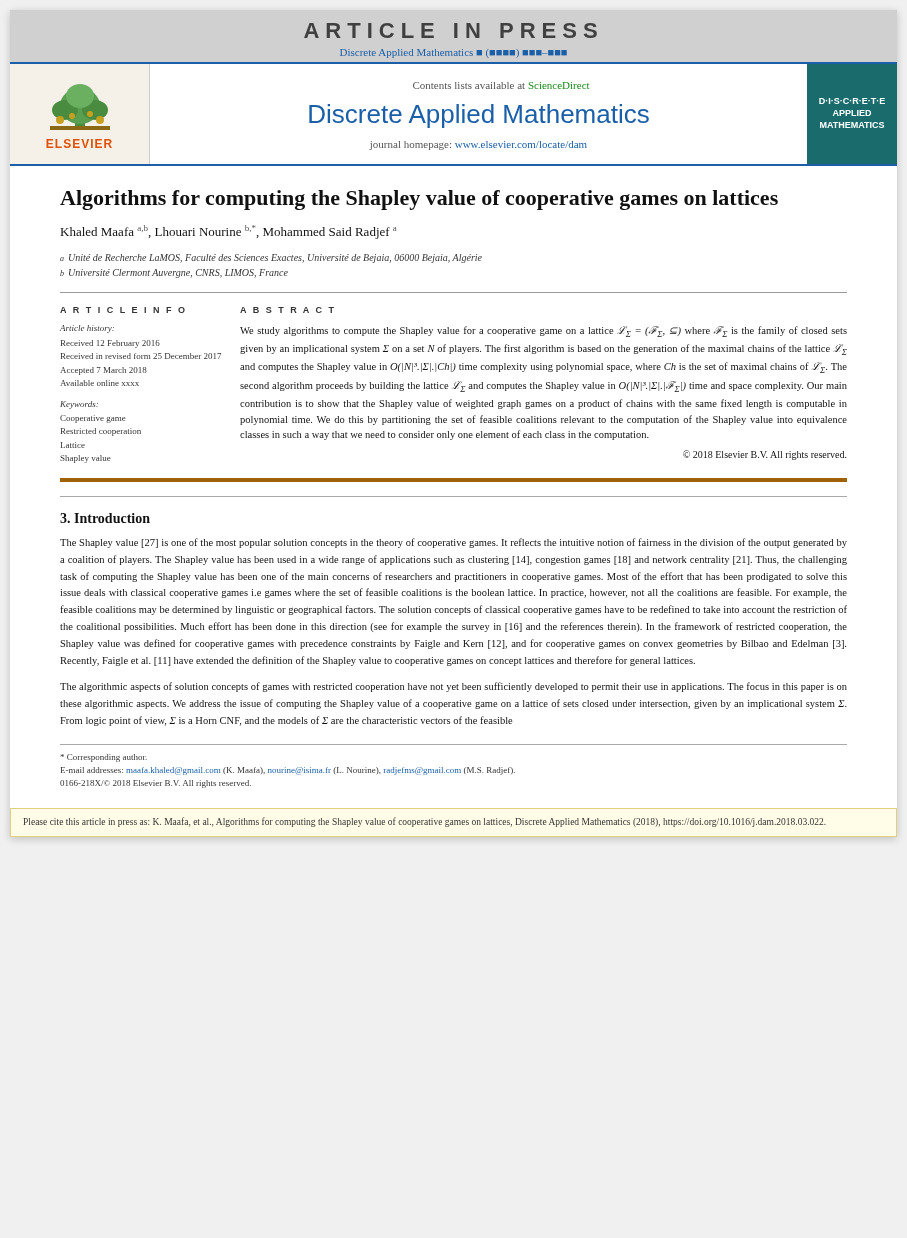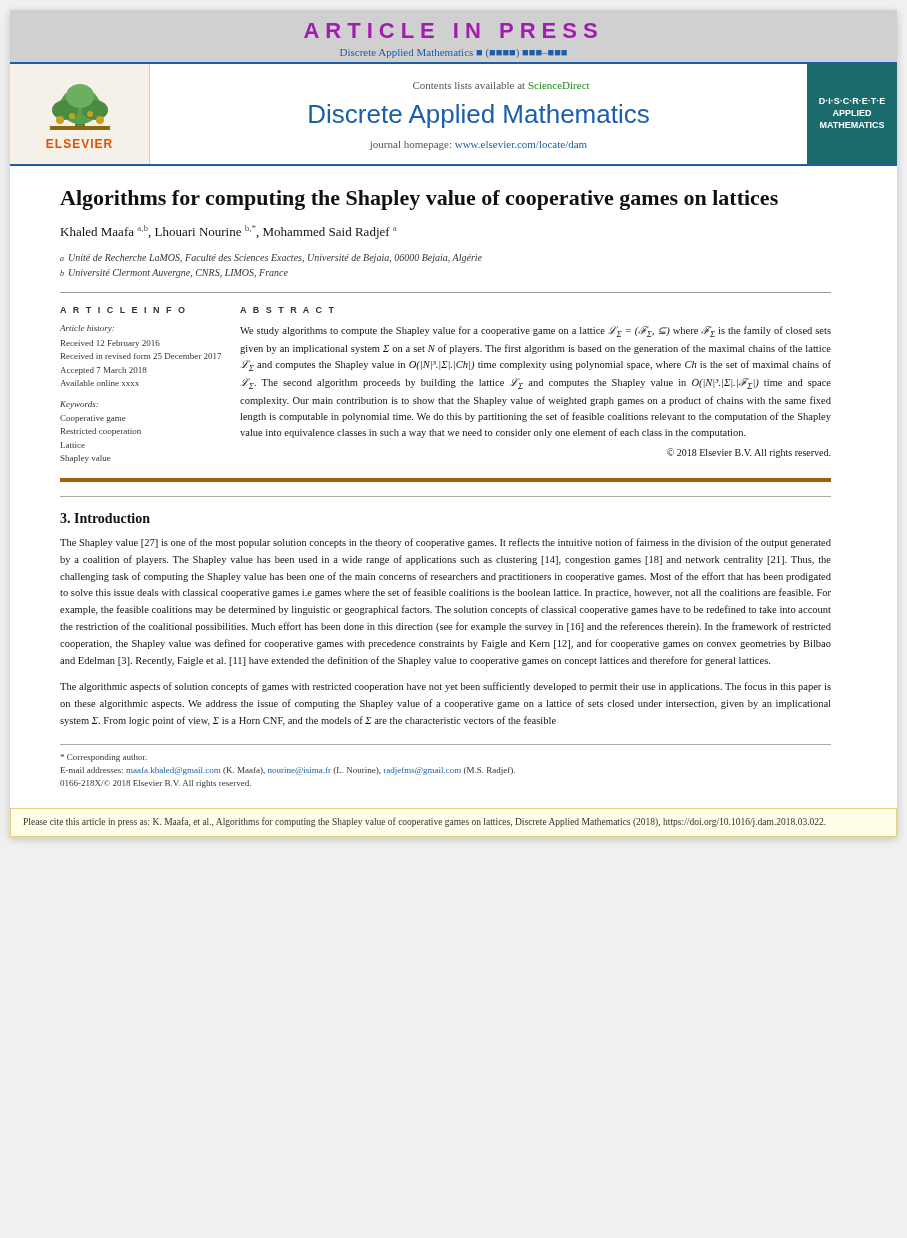--- a/index.html
+++ b/index.html
@@ -21,21 +21,21 @@
     .aip-banner {
       background: #d0d0d0;
       text-align: center;
       padding: 8px 0 4px 0;
     }
     .aip-banner .aip-title {
       font-family: Arial, sans-serif;
       font-size: 22px;
       font-weight: bold;
       letter-spacing: 6px;
-      color: #a21caf;
+      color: #404040;
     }
     .aip-banner .aip-subtitle {
       font-size: 11px;
       color: #1a5fa8;
       margin-top: 2px;
     }
     .aip-banner .aip-subtitle a {
       color: #1a5fa8;
     }
 
@@ -115,21 +115,21 @@
       color: white;
       font-size: 9px;
       font-weight: bold;
       text-align: center;
       line-height: 1.3;
       font-family: Arial, sans-serif;
     }
 
     
     .content {
-      padding: 18px 66px 10px 50px;
+      padding: 18px 50px 10px 50px;
     }
 
     
     .article-title {
       font-size: 22px;
       font-weight: bold;
       color: #111;
       line-height: 1.3;
       margin-bottom: 10px;
     }

